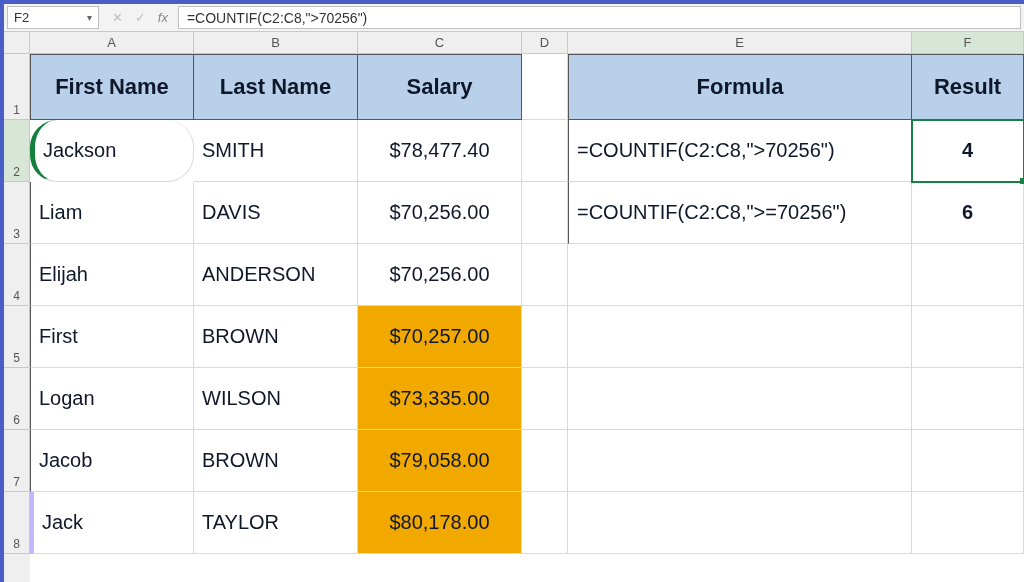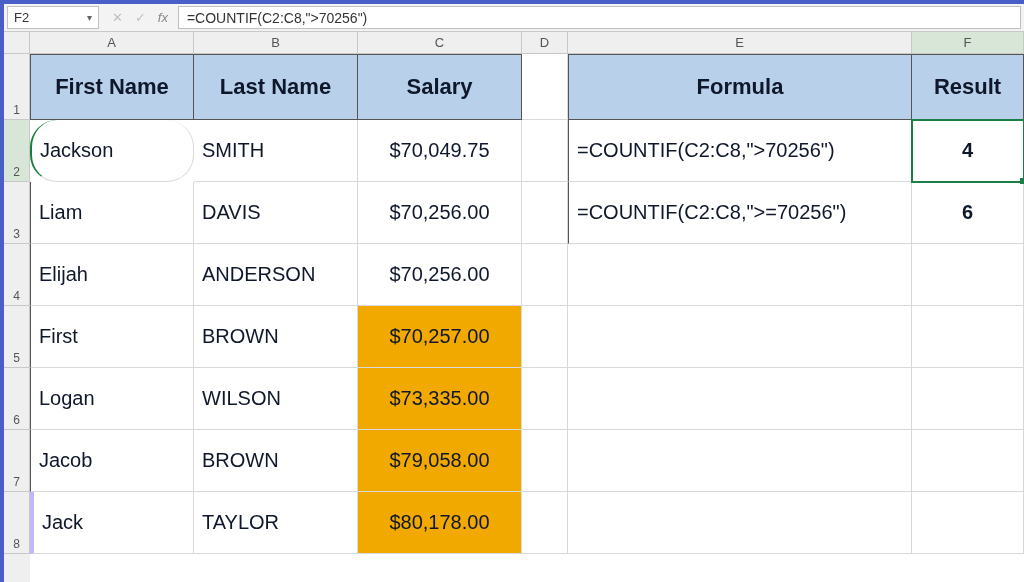--- a/index.html
+++ b/index.html
@@ -232,28 +232,28 @@
         <div class="cell col-D empty"></div>
         <div class="cell hdr col-E tbl-right firstcol" style="border-left:1px solid #555;">
             <span>Formula</span>
           </div>
         <div class="cell hdr col-F tbl-right">
             <span>Result</span>
           </div>
       </div>
 
       <div class="row">
-        <div class="cell col-A tbl-left firstcol" style="border-left:2px solid #15803d;border-radius:27px;">
+        <div class="cell col-A tbl-left firstcol" style="border-left:5px solid #15803d;border-radius:27px;">
             <span>Jackson</span>
           </div>
         <div class="cell col-B tbl-left">
             <span>SMITH</span>
           </div>
         <div class="cell col-C center tbl-left">
-            <span>$70,049.75</span>
+            <span>$78,477.40</span>
           </div>
         <div class="cell col-D empty"></div>
         <div class="cell col-E tbl-right firstcol" style="border-left:1px solid #555;">
             <span>=COUNTIF(C2:C8,"&gt;70256")</span>
           </div>
         <div class="cell col-F center bold tbl-right selected-cell">
             <span>4</span>
           </div>
       </div>
 

